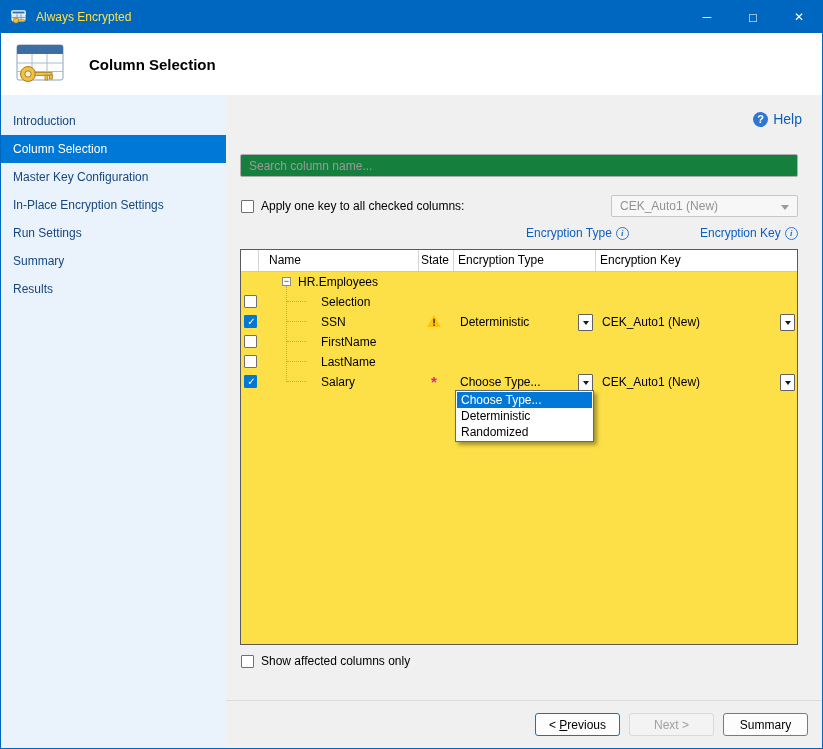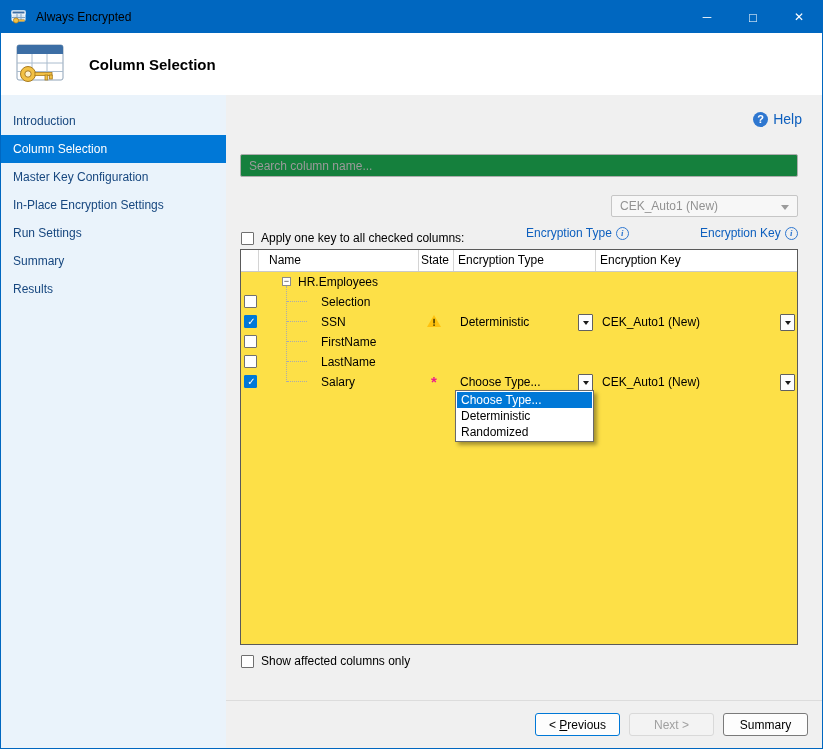--- a/index.html
+++ b/index.html
@@ -4,21 +4,21 @@
 <style>
   * { margin:0; padding:0; box-sizing:border-box; }
   html,body { width:823px; height:749px; }
   body { font-family:"Liberation Sans","DejaVu Sans",sans-serif; font-size:12px; color:#000; }
 
   .window { position:relative; width:823px; height:749px; background:#fff; border:1px solid #0067C0; overflow:hidden; }
 
   
   .titlebar { position:absolute; top:0; left:0; right:0; height:32px; background:#0067C0; display:flex; align-items:center; }
   .titlebar .app-icon { margin-left:10px; width:16px; height:16px; flex:0 0 auto; }
-  .titlebar .title { margin-left:9px; color:#000000; font-size:12px; }
+  .titlebar .title { margin-left:9px; color:#fde047; font-size:12px; }
   .win-controls { margin-left:auto; display:flex; height:32px; }
   .win-btn { width:46px; height:32px; display:flex; align-items:center; justify-content:center; color:#fff; font-size:12px; cursor:default; }
   .win-btn.max { font-size:13px; }
   .win-btn.close { font-size:12px; }
 
   
   .header { position:absolute; top:32px; left:0; right:0; height:62px; background:#fff; display:flex; align-items:center; }
   .header .hdr-icon { margin-left:12px; }
   .header h1 { margin-left:22px; font-size:15px; font-weight:bold; color:#000; }
 
@@ -34,21 +34,21 @@
   .help-badge { width:15px; height:15px; border-radius:50%; background:#2E77D0; color:#fff; font-size:11px; font-weight:bold; display:flex; align-items:center; justify-content:center; }
   .help-text { color:#0D5FBE; font-size:14px; }
 
   .search-input { position:absolute; top:59px; left:14px; width:558px; height:23px; border:1px solid #ADADAD; border-radius:2px; padding:0 8px; font-size:12px; font-family:inherit; background:#15803d; }
   .search-input::placeholder { color:#9A9A9A; }
 
   .apply-row { position:absolute; top:100px; left:15px; right:24px; height:22px; }
   .cb { width:13px; height:13px; border:1px solid #707070; background:#fff; display:inline-block; border-radius:1px; position:relative; flex:0 0 auto; }
   .cb.checked { background:#0078D7; border-color:#0078D7; }
   .cb .tick { position:absolute; left:0; top:-1px; width:13px; height:13px; color:#fff; font-size:10px; line-height:13px; text-align:center; }
-  .apply-label-wrap { display:flex; align-items:center; gap:7px; height:22px;margin-top:32px; }
+  .apply-label-wrap { display:flex; align-items:center; gap:7px; height:22px; }
   .combo-disabled { position:absolute; top:0; left:370px; width:187px; height:22px; background:#F7F7F7; border:1px solid #C6C6C6; border-radius:2px; color:#929292; display:flex; align-items:center; padding-left:8px; }
   .combo-disabled .chev { position:absolute; right:8px; top:9px; width:0; height:0; border-left:4px solid transparent; border-right:4px solid transparent; border-top:5px solid #9B9B9B; }
 
   .col-links { position:absolute; top:131px; left:0; right:0; height:16px; }
   .col-link { position:absolute; display:flex; align-items:center; gap:4px; color:#0D5FBE; cursor:pointer; }
   .col-link.type { left:300px; }
   .col-link.key { left:474px; }
   .info-badge { width:13px; height:13px; border-radius:50%; border:1px solid #2E77D0; color:#2E77D0; font-size:9px; font-style:italic; font-family:"Liberation Serif",serif; display:flex; align-items:center; justify-content:center; font-weight:bold; }
 
   

